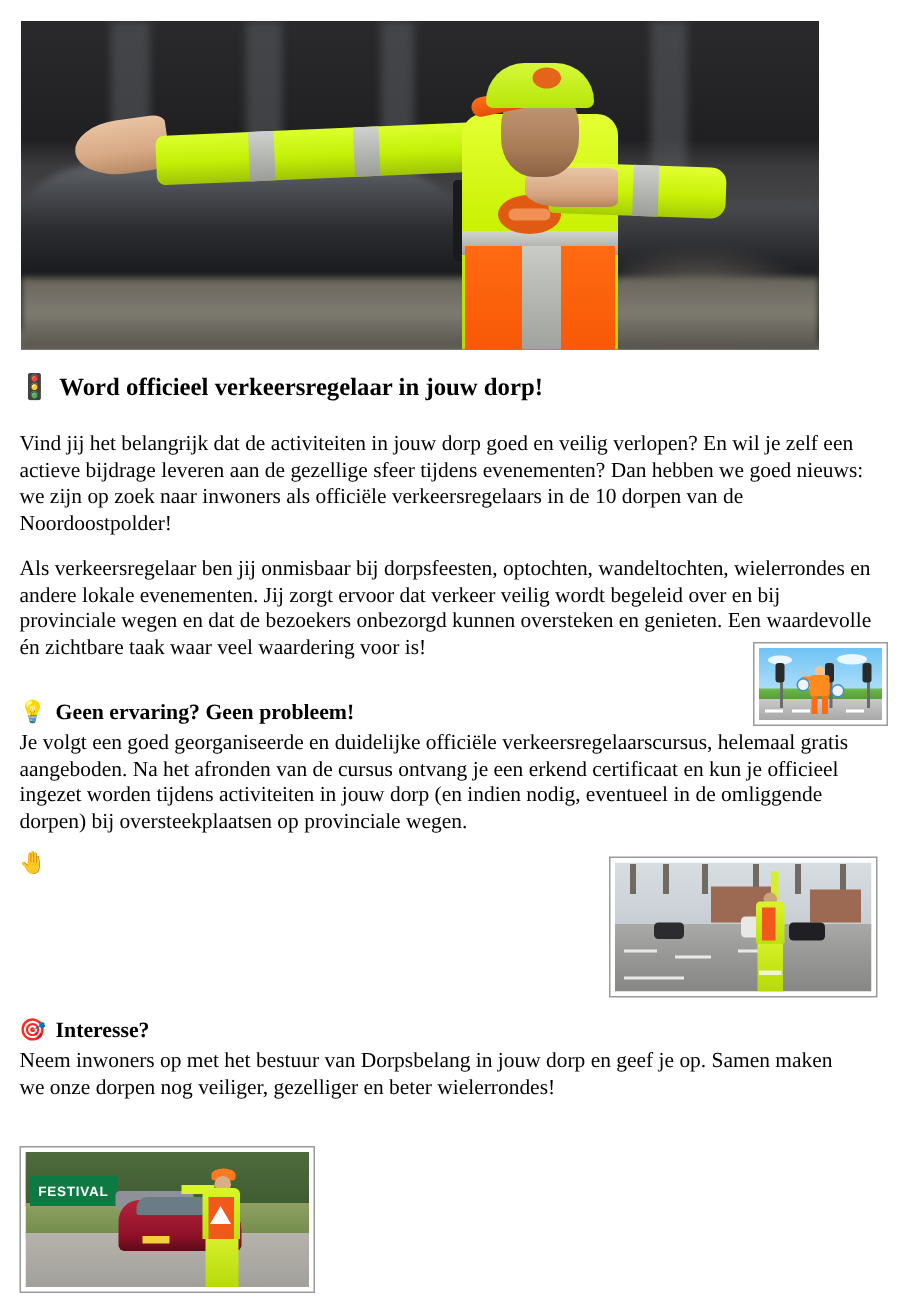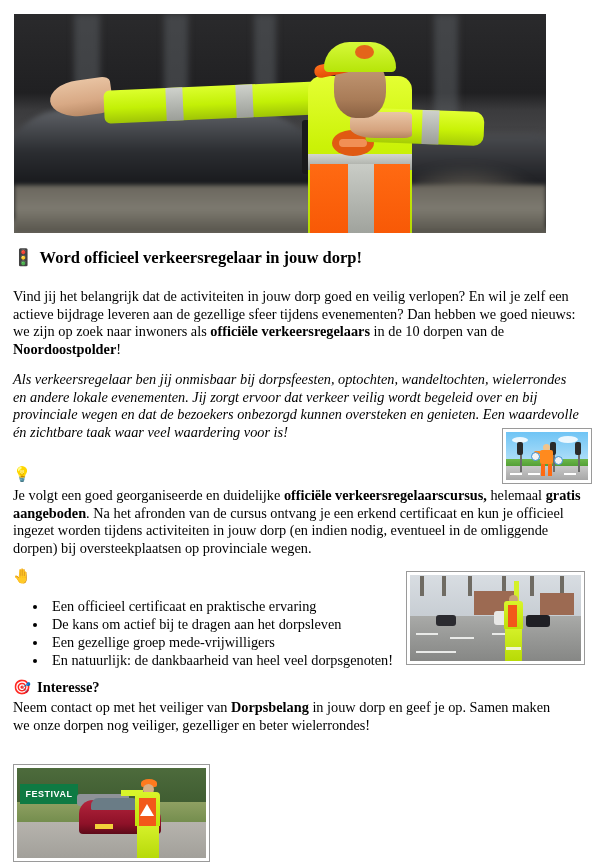--- a/index.html
+++ b/index.html
@@ -159,21 +159,21 @@
   .title-main { font-size: 16.5px; }
   .title-sub  { font-size: 14.5px; }
 
   .para {
     position: absolute;
     left: 13px;
     font-size: 14.3px;
     line-height: 17.6px;
     text-align: left;
   }
-  .para b { font-weight: bold; }
+  .para b { font-weight: normal; }
 
   ul.benefits {
     position: absolute;
     left: 13px;
     margin: 0;
     padding-left: 35px;
     font-size: 14.3px;
     line-height: 18px;
     list-style: disc;
   }
@@ -277,21 +277,21 @@
     </div>
   </div>
 
   <div class="h-row title-main" style="top:248px;">
     <span class="h-icon">🚦</span>
     <span>Word officieel verkeersregelaar in jouw dorp!</span>
   </div>
 
   <div class="para" style="top:288px;width:565px;"><span>Vind jij het belangrijk dat de activiteiten in jouw dorp goed en veilig verlopen? En wil je zelf een actieve bijdrage leveren aan de gezellige sfeer tijdens evenementen? Dan hebben we goed nieuws: we zijn op zoek naar inwoners als </span><b>officiële verkeersregelaars</b><span> in de 10 dorpen van de </span><b>Noordoostpolder</b><span>!</span></div>
 
-  <div class="para" style="top:371px;width:570px;font-style:italic;">Als verkeersregelaar ben jij onmisbaar bij dorpsfeesten, optochten, wandeltochten, wielerrondes en andere lokale evenementen. Jij zorgt ervoor dat verkeer veilig wordt begeleid over en bij provinciale wegen en dat de bezoekers onbezorgd kunnen oversteken en genieten. Een waardevolle én zichtbare taak waar veel waardering voor is!</div>
+  <div class="para" style="top:371px;width:570px;">Als verkeersregelaar ben jij onmisbaar bij dorpsfeesten, optochten, wandeltochten, wielerrondes en andere lokale evenementen. Jij zorgt ervoor dat verkeer veilig wordt begeleid over en bij provinciale wegen en dat de bezoekers onbezorgd kunnen oversteken en genieten. Een waardevolle én zichtbare taak waar veel waardering voor is!</div>
 
   <div class="framed" id="cartoon-frame">
     <div class="inner">
       <div class="cartoon-sky"></div>
       <div class="cartoon-cloud" style="left:6px;top:5px;width:16px;height:6px;"></div>
       <div class="cartoon-cloud" style="left:52px;top:4px;width:20px;height:7px;"></div>
       <div class="cartoon-grass"></div>
       <div class="cartoon-road"></div>
       <div class="cartoon-roadline" style="left:4px;width:12px;"></div>
       <div class="cartoon-roadline" style="left:22px;width:12px;"></div>
@@ -307,34 +307,29 @@
       <div class="c-person-legs" style="left:35px;top:32px;width:4px;height:12px;"></div>
       <div class="c-person-legs" style="left:42px;top:32px;width:4px;height:12px;"></div>
       <div class="c-person-body" style="left:28px;top:19px;width:8px;height:3px;"></div>
       <div class="c-sign" style="left:25px;top:20px;width:7px;height:7px;"></div>
       <div class="c-sign" style="left:48px;top:24px;width:7px;height:7px;"></div>
     </div>
   </div>
 
   <div class="h-row title-sub" style="top:467px;">
     <span class="h-icon">💡</span>
+    <span>Geen ervaring? Geen probleem!</span>
   </div>
 
   <div class="para" style="top:487px;width:570px;"><span>Je volgt een goed georganiseerde en duidelijke </span><b>officiële verkeersregelaarscursus,</b><span> helemaal </span><b>gratis aangeboden</b><span>. Na het afronden van de cursus ontvang je een erkend certificaat en kun je officieel ingezet worden tijdens activiteiten in jouw dorp (en indien nodig, eventueel in de omliggende dorpen) bij oversteekplaatsen op provinciale wegen.</span></div>
 
   <div class="h-row title-sub" style="top:569px;">
     <span class="h-icon">🤚</span>
   </div>
 
-  <ul class="benefits" style="top:597px;width:380px;">
-    <li>Een officieel certificaat en praktische ervaring</li>
-    <li>De kans om actief bij te dragen aan het dorpsleven</li>
-    <li>Een gezellige groep mede-vrijwilligers</li>
-    <li>En natuurlijk: de dankbaarheid van heel veel dorpsgenoten!</li>
-  </ul>
 
   <div class="framed" id="roadphoto-frame">
     <div class="inner">
       <div class="rp-sky"></div>
       <div class="rp-trees">
         <div class="rp-trunk" style="left:10px;"></div>
         <div class="rp-trunk" style="left:32px;"></div>
         <div class="rp-trunk" style="left:58px;"></div>
         <div class="rp-trunk" style="left:92px;"></div>
         <div class="rp-trunk" style="left:120px;"></div>
@@ -357,21 +352,21 @@
       <div class="rp-worker-legs" style="left:95px;top:54px;width:17px;height:32px;"></div>
       <div class="rp-marking" style="left:96px;top:72px;width:15px;height:3px;background:#f0f4d8;"></div>
     </div>
   </div>
 
   <div class="h-row title-sub" style="top:679px;">
     <span class="h-icon">🎯</span>
     <span>Interesse?</span>
   </div>
 
-  <div class="para" style="top:699px;width:555px;"><span>Neem contact op met het veiliger van </span><b>Dorpsbelang</b><span> in jouw dorp en geef je op. Samen maken we onze dorpen nog veiliger, gezelliger en beter wielerrondes!</span></div>
+  <div class="para" style="top:699px;width:555px;"><span>Neem inwoners op met het bestuur van </span><b>Dorpsbelang</b><span> in jouw dorp en geef je op. Samen maken we onze dorpen nog veiliger, gezelliger en beter wielerrondes!</span></div>
 
   <div class="framed" id="festival-frame">
     <div class="inner">
       <div class="fp-sky"></div>
       <div class="fp-trees"></div>
       <div class="fp-grass"></div>
       <div class="fp-road"></div>
       <div class="fp-sign" style="left:3px;top:16px;width:58px;height:20px;align-items:center;">
         <span style="font-size:9px;">FESTIVAL</span>
       </div>

